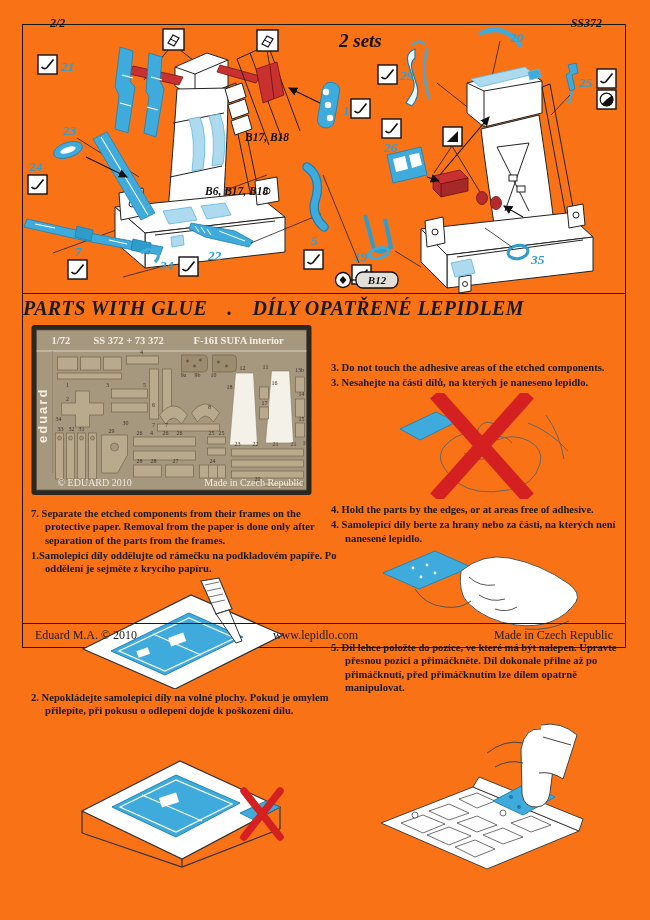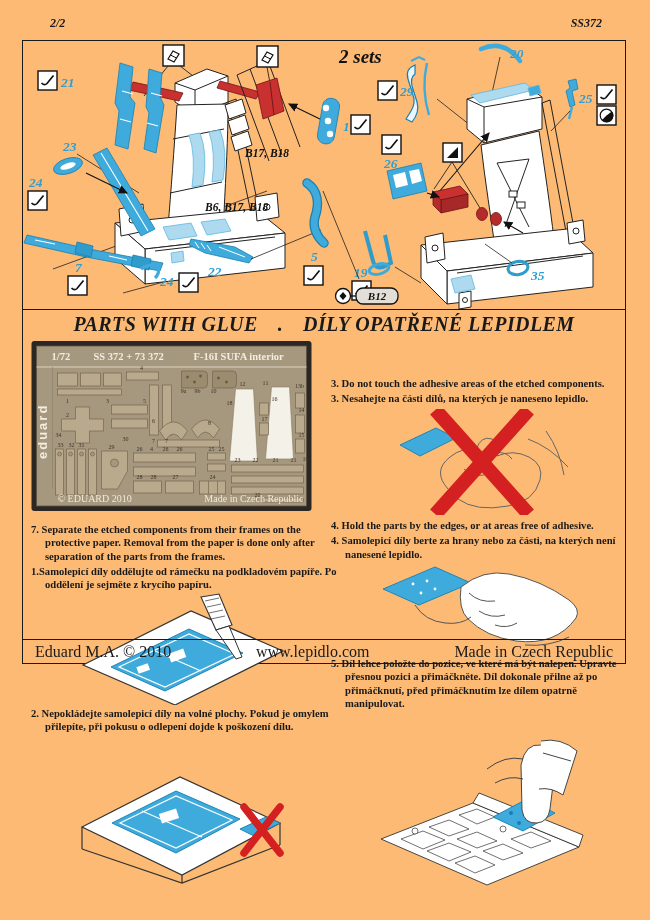--- a/index.html
+++ b/index.html
@@ -1,31 +1,31 @@
 <!DOCTYPE html>
 <html><head>
 <meta charset="utf-8">
 <style>
   html,body{margin:0;padding:0;background:#e8e8e8;}
-  .page{position:relative;width:650px;height:920px;background:#fdba74;
+  .page{position:relative;width:650px;height:920px;background:#f97316;
         font-family:"Liberation Serif","DejaVu Serif",serif;color:#1a1a1a;overflow:hidden;}
   .hdr-row{position:absolute;top:16px;left:22px;width:606px;display:flex;
         justify-content:space-between;padding:0 26px 0 28px;box-sizing:border-box;
         font-style:italic;font-weight:700;font-size:12px;}
-  .main-box{position:absolute;left:22px;top:40px;width:604px;height:624px;
+  .main-box{position:absolute;left:22px;top:24px;width:604px;height:624px;
         border:1.6px solid #1a1a1a;box-sizing:border-box;}
   .divider{position:absolute;left:0;top:268px;width:100%;border-top:1.4px solid #1a1a1a;}
-  .section-title{position:absolute;left:0;top:272px;width:100%;text-align:center;
+  .section-title{position:absolute;left:0;top:272px;width:100%;
         font-style:italic;font-weight:700;font-size:20px;letter-spacing:.4px;white-space:nowrap;}
   .section-title .dot{margin:0 20px;}
   .abs{position:absolute;}
   .instr p{margin:0 0 2px;font-size:10.6px;line-height:1.26;padding-left:14px;text-indent:-14px;font-weight:bold;}
   .footer-row{position:absolute;left:0;bottom:0;width:100%;height:24px;
         border-top:1.4px solid #1a1a1a;display:flex;align-items:center;
-        justify-content:space-between;padding:5px 12px;box-sizing:border-box;font-size:16px;}
+        justify-content:space-between;padding:5px 12px;box-sizing:border-box;font-size:12px;}
   
   .pn{font-family:"Liberation Serif",serif;font-style:italic;font-weight:700;font-size:13.5px;fill:#2E9FD4;}
   .pl{font-family:"Liberation Serif",serif;font-style:italic;font-weight:700;font-size:11.5px;fill:#111;}
   .sets{font-family:"Liberation Serif",serif;font-style:italic;font-weight:700;font-size:19px;fill:#111;}
   .b12t{font-family:"Liberation Serif",serif;font-style:italic;font-weight:700;font-size:11px;fill:#111;}
   .fret-hdr{font-family:"Liberation Serif",serif;font-weight:700;font-size:10.5px;fill:#F2EDE0;}
   .fret-num{font-family:"Liberation Serif",serif;font-size:6px;fill:#3E342A;text-anchor:middle;}
   .fret-bottom{font-family:"Liberation Serif",serif;font-size:10px;fill:#EFE9DC;}
   .fret-brand{font-family:"Liberation Sans",sans-serif;font-weight:700;font-size:13px;fill:#F2EDE0;letter-spacing:2px;}
 </style>

